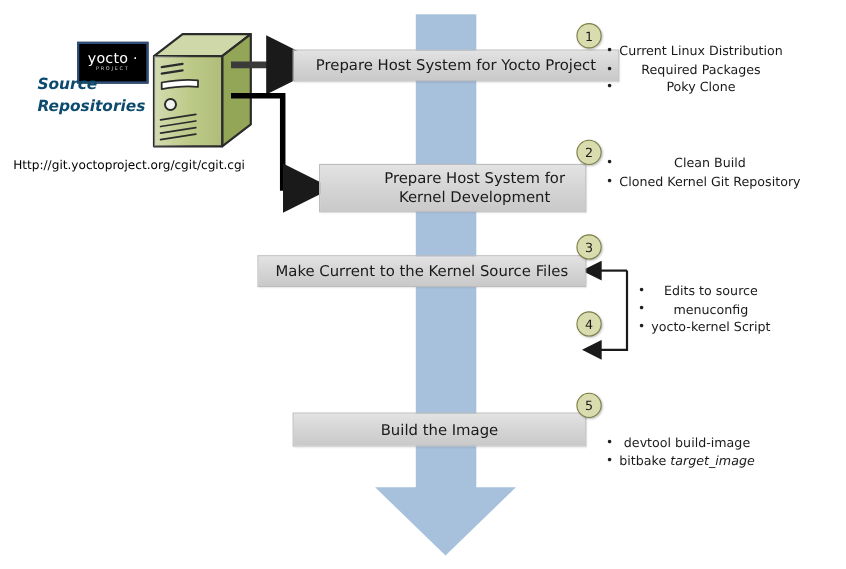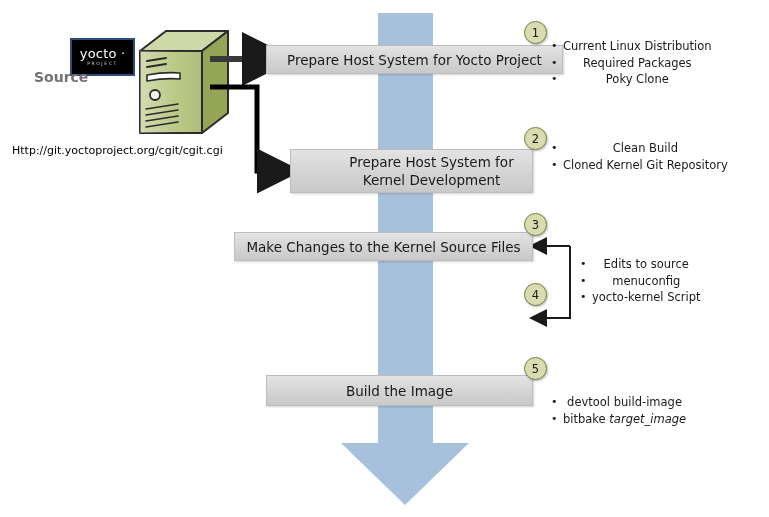--- a/index.html
+++ b/index.html
@@ -44,22 +44,22 @@
   }
   .logo-sub{
     color:#cfcfcf;font-size:4.5px;letter-spacing:1.6px;
     margin-top:2px;
   }
 
   
   .src-label{
     position:absolute;left:34px;top:67px;
     width:110px;
-    font-size:14px;font-weight:bold;color:#737373;
-    line-height:20px;text-align:left;
+    font-size:14px;font-weight:bold;color:#0c4a6e;
+    line-height:20px;text-align:left;font-style:italic;
   }
   .src-url{
     position:absolute;left:12px;top:144px;
     font-size:11px;color:#000;white-space:nowrap;
   }
 
   
   .server{position:absolute;left:136px;top:29px;width:96px;height:112px;}
 
   
@@ -125,20 +125,21 @@
   <div class="blue-shaft"></div>
   <div class="blue-head"></div>
 
   <div class="logo">
     <span class="logo-main">yocto ·</span>
     <span class="logo-sub">PROJECT</span>
   </div>
 
   <div class="src-label">
     <div>Source</div>
+    <div>Repositories</div>
   </div>
   <div class="src-url">Http://git.yoctoproject.org/cgit/cgit.cgi</div>
 
   <svg class="server" viewBox="0 0 96 112">
 
     <polygon points="4,22 30,2 92,2 66,22" fill="#cfd8a8" stroke="#2b2b2b" stroke-width="2" stroke-linejoin="round"></polygon>
 
     <polygon points="66,22 92,2 92,84 66,104" fill="#93a556" stroke="#2b2b2b" stroke-width="2" stroke-linejoin="round"></polygon>
 
     <polygon points="4,22 66,22 66,104 4,104" fill="#b9c781" stroke="#2b2b2b" stroke-width="2" stroke-linejoin="round"></polygon>
@@ -178,21 +179,21 @@
     <line x1="210" y1="59" x2="248" y2="59" stroke="#3a3a3a" stroke-width="6" marker-end="url(#arrowblk)"></line>
 
     <path d="M210,87 L257,87 L257,171 L262,171" stroke="#000000" stroke-width="5" fill="none" marker-end="url(#arrowblk)"></path>
 
     <path d="M570,246 L570,318 L545,318" stroke="#1a1a1a" stroke-width="2" fill="none" marker-end="url(#arrowblkL)"></path>
     <path d="M570,246 L545,246" stroke="#1a1a1a" stroke-width="2" fill="none" marker-end="url(#arrowblkL)"></path>
   </svg>
 
   <div class="pbox" id="box1">Prepare Host System for Yocto Project</div>
   <div class="pbox" id="box2">Prepare Host System for Kernel Development</div>
-  <div class="pbox" id="box3">Make Changes to the Kernel Source Files</div>
+  <div class="pbox" id="box3">Make Current to the Kernel Source Files</div>
   <div class="pbox" id="box5">Build the Image</div>
 
   <div class="circle" id="c1">1</div>
   <div class="circle" id="c2">2</div>
   <div class="circle" id="c3">3</div>
   <div class="circle" id="c4">4</div>
   <div class="circle" id="c5">5</div>
 
   <div class="notes" id="n1">
     <ul>

